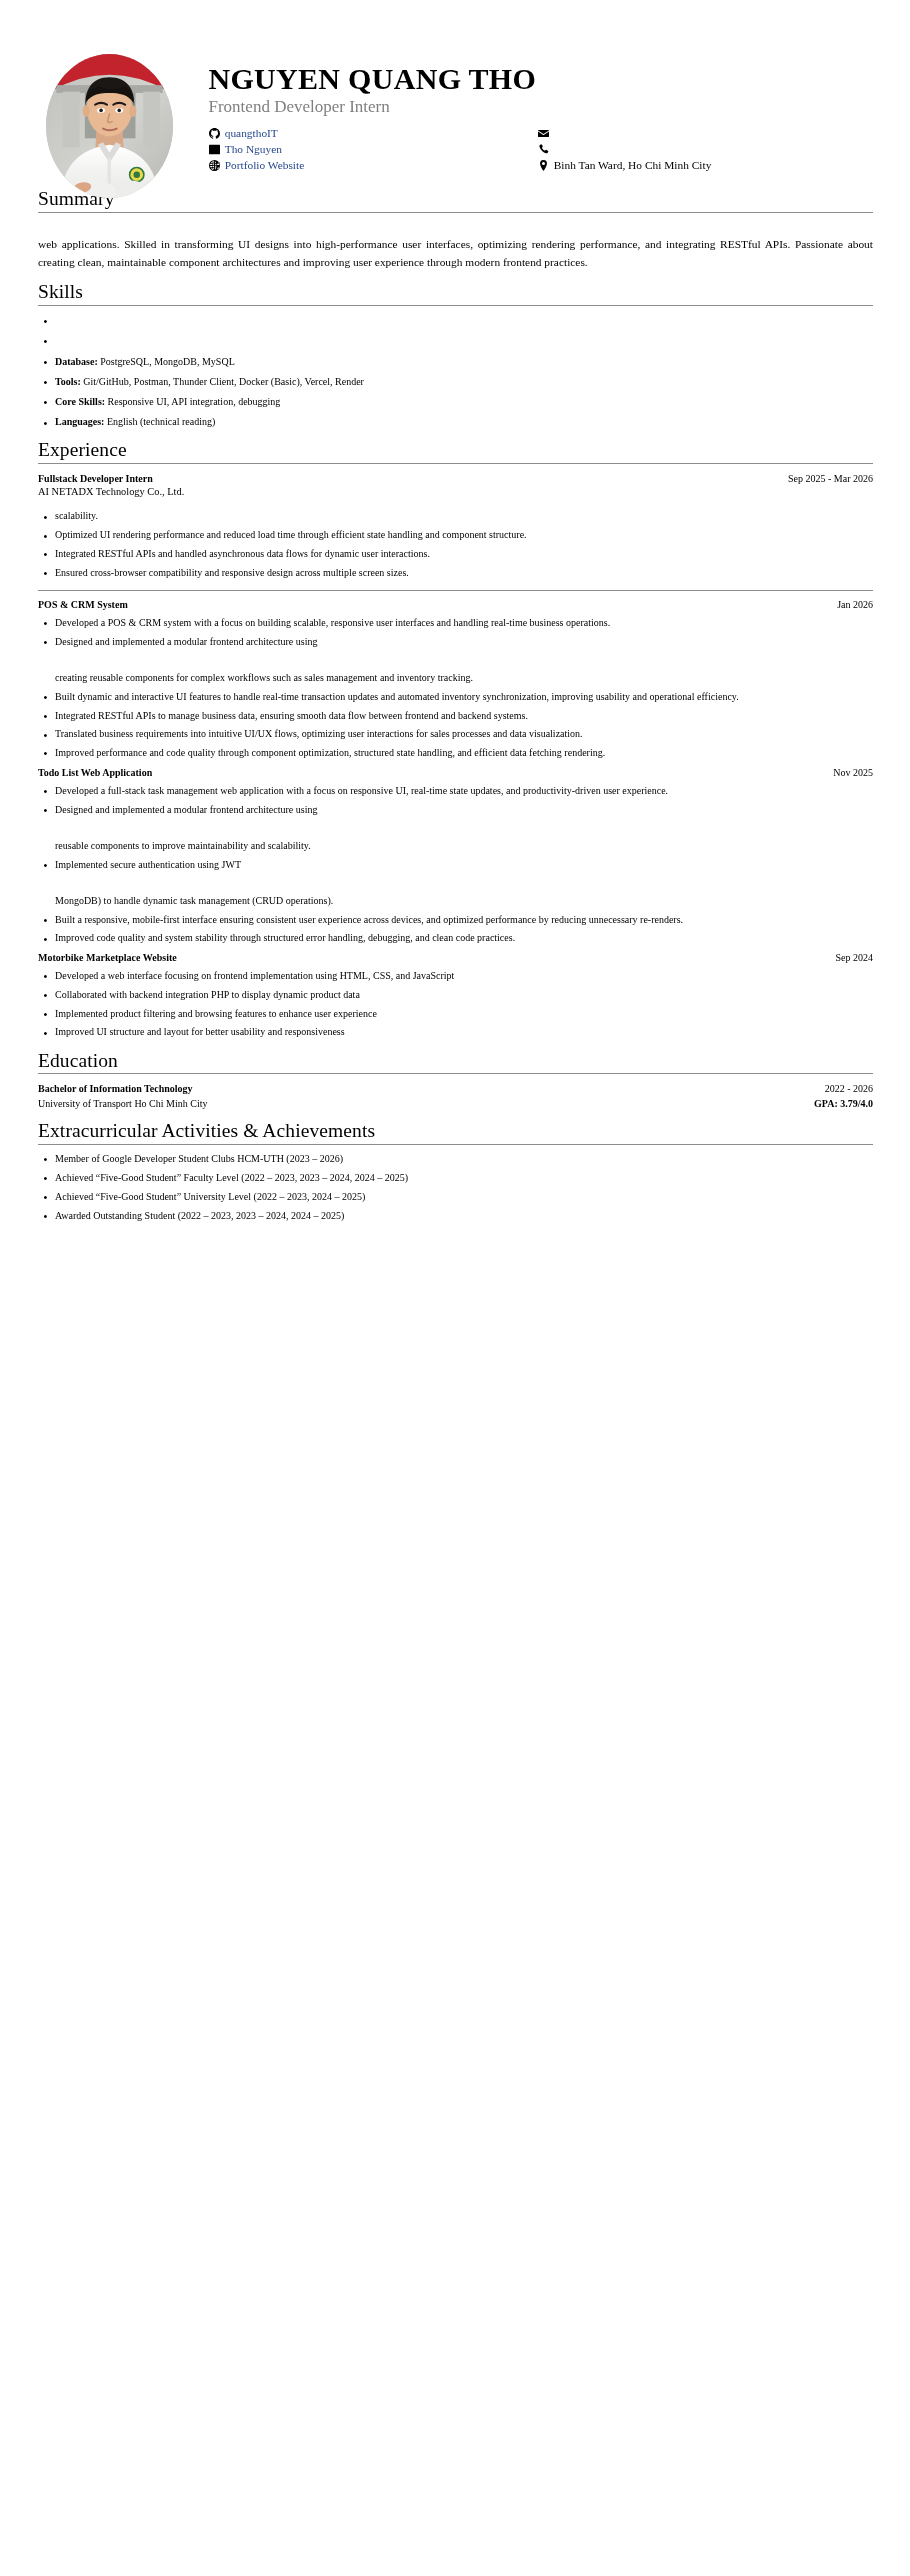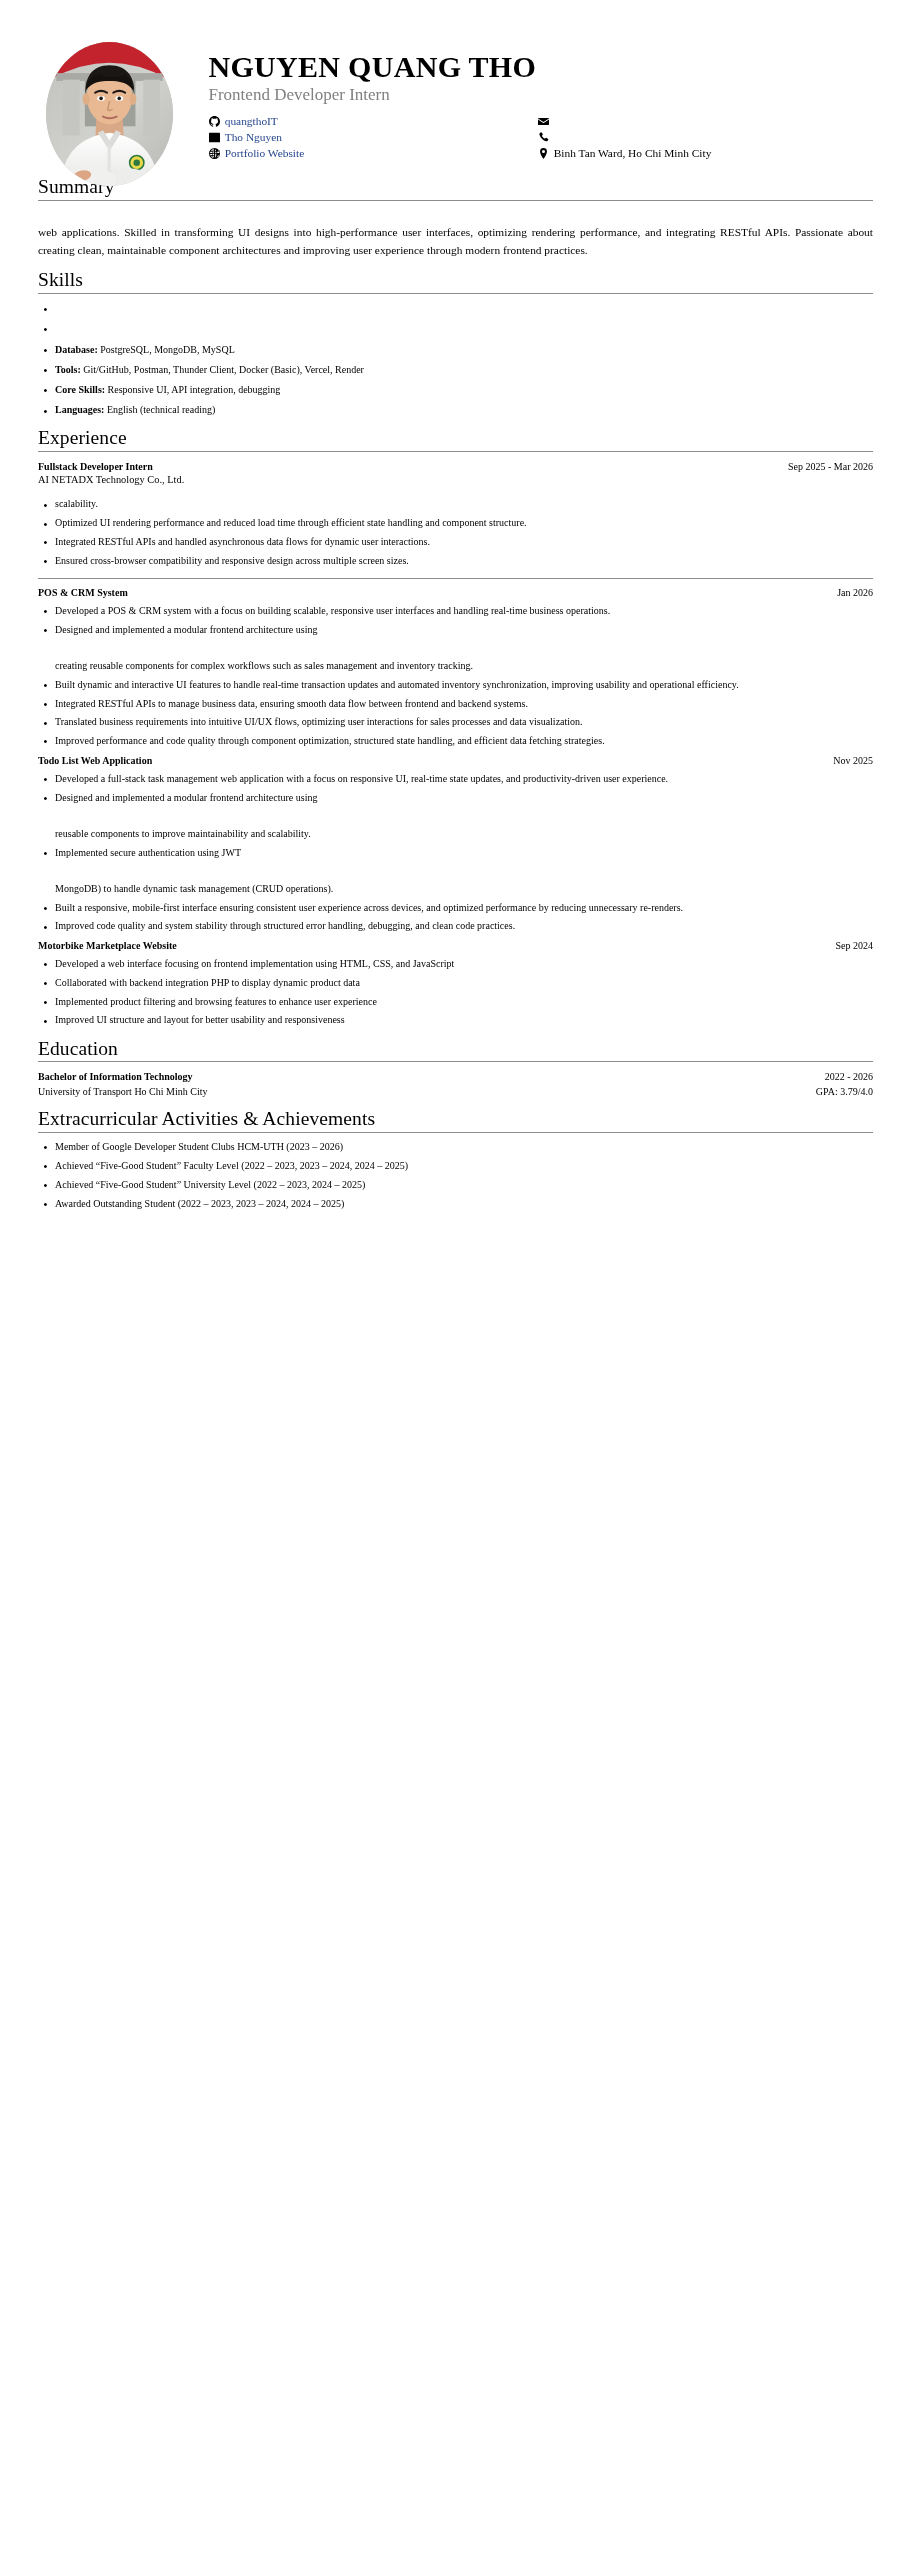--- a/index.html
+++ b/index.html
@@ -10,21 +10,21 @@
     background: #ffffff;
     font-family: "Liberation Serif", "DejaVu Serif", serif;
     color: #000000;
     overflow: hidden;
   }
 
   .page {
     position: relative;
     width: 911px;
     height: 1896px;
-    padding: 4px 38px;
+    padding: 16px 38px;
   }
 
   
   .header {
     position: relative;
     display: flex;
     align-items: flex-start;
     padding-top: 38px;
     height: 163px;
   }
@@ -155,21 +155,21 @@
   .entry-row {
     display: flex;
     justify-content: space-between;
     align-items: baseline;
     font-size: 10px;
     line-height: 1.5;
   }
   .entry-title { font-weight: bold; }
   .entry-date  { font-weight: normal; white-space: nowrap; }
   .entry-sub   { font-weight: normal; }
-  .entry-sub-right { font-weight: normal; white-space: nowrap; margin-left: 24px; }
+  .entry-sub-right { font-weight: bold; white-space: nowrap; margin-left: 24px; }
 
   .entry ul.bullets { margin-top: 2.6px; }
 
   .spacer-break { height: 163px; }
 
   .skills-section ul.bullets > li { margin-bottom: 3.9px; }
 </style>
 </head>
 <body>
 
@@ -354,21 +354,21 @@
       </div>
       <ul class="bullets">
         <li><span>Developed a POS &amp; CRM system with a focus on building scalable, responsive user interfaces and handling real-time business operations.</span></li>
         <li>
           <span>Designed and implemented a modular frontend architecture using</span>
           <span class="cont-line">creating reusable components for complex workflows such as sales management and inventory tracking.</span>
         </li>
         <li><span>Built dynamic and interactive UI features to handle real-time transaction updates and automated inventory synchronization, improving usability and operational efficiency.</span></li>
         <li><span>Integrated RESTful APIs to manage business data, ensuring smooth data flow between frontend and backend systems.</span></li>
         <li><span>Translated business requirements into intuitive UI/UX flows, optimizing user interactions for sales processes and data visualization.</span></li>
-        <li><span>Improved performance and code quality through component optimization, structured state handling, and efficient data fetching strategies.</span></li>
+        <li><span>Improved performance and code quality through component optimization, structured state handling, and efficient data fetching rendering.</span></li>
       </ul>
     </div>
 
     <div class="entry">
       <div class="entry-row">
         <span class="entry-title">Todo List Web Application</span>
         <span class="entry-date">Nov 2025</span>
       </div>
       <ul class="bullets">
         <li><span>Developed a full-stack task management web application with a focus on responsive UI, real-time state updates, and productivity-driven user experience.</span></li>

